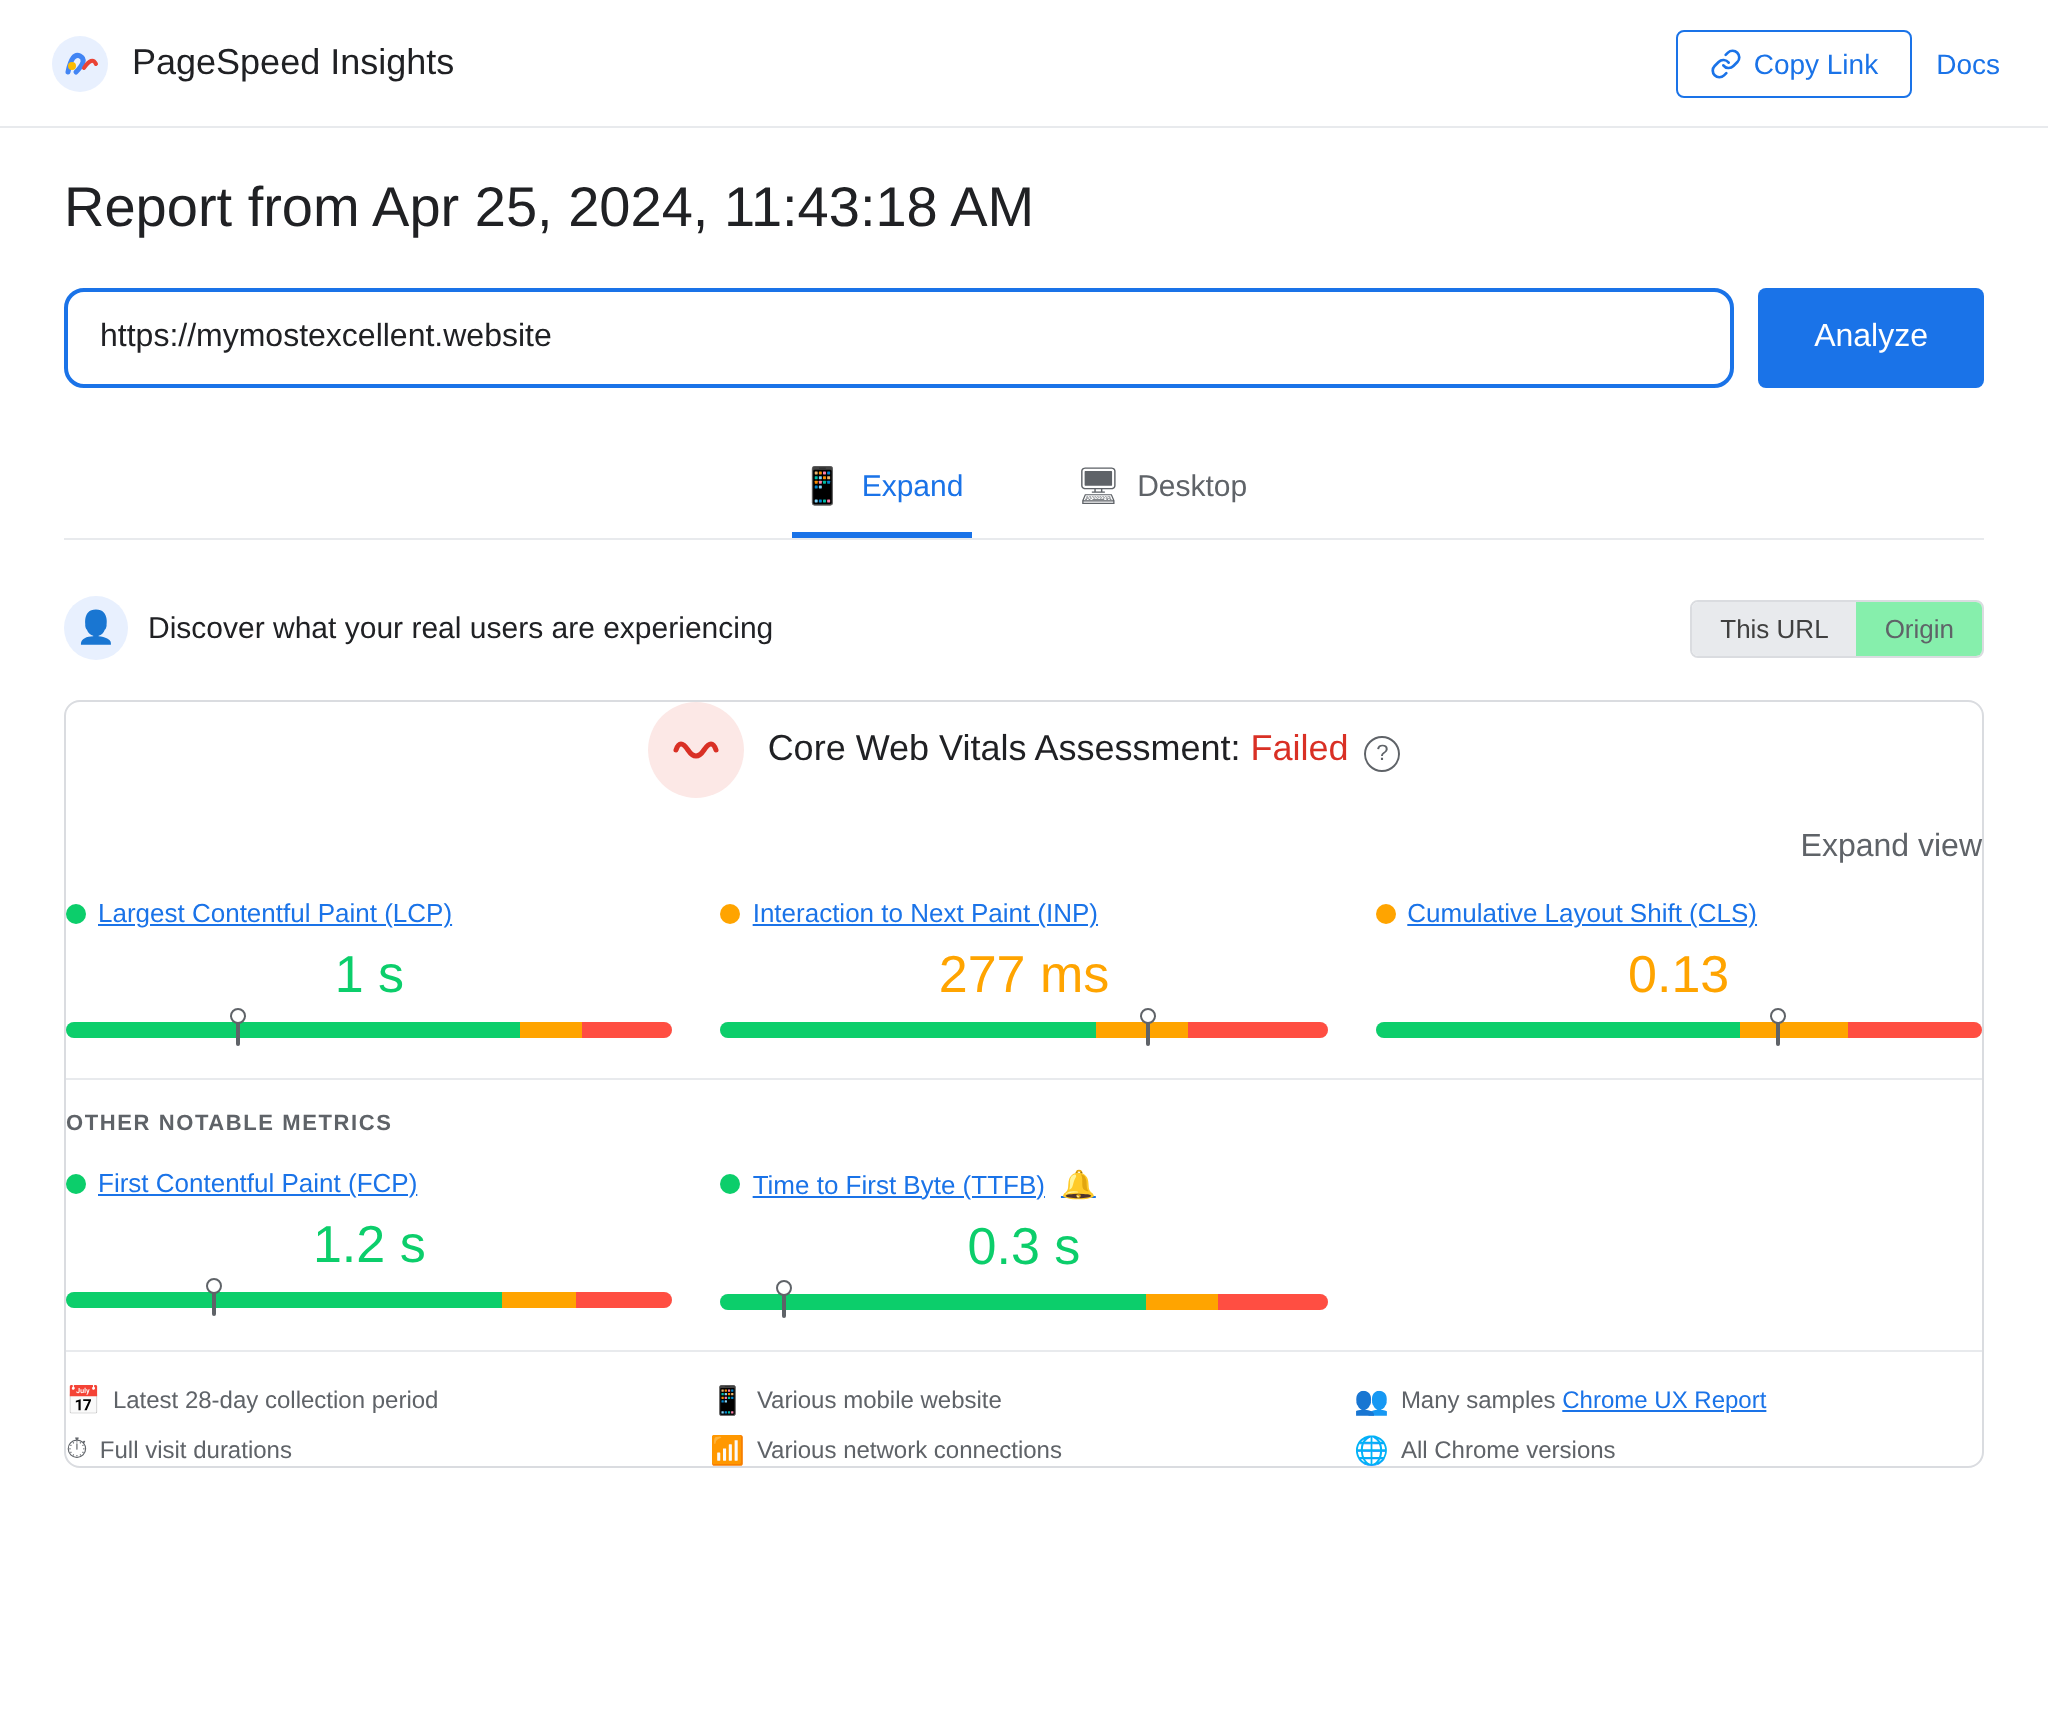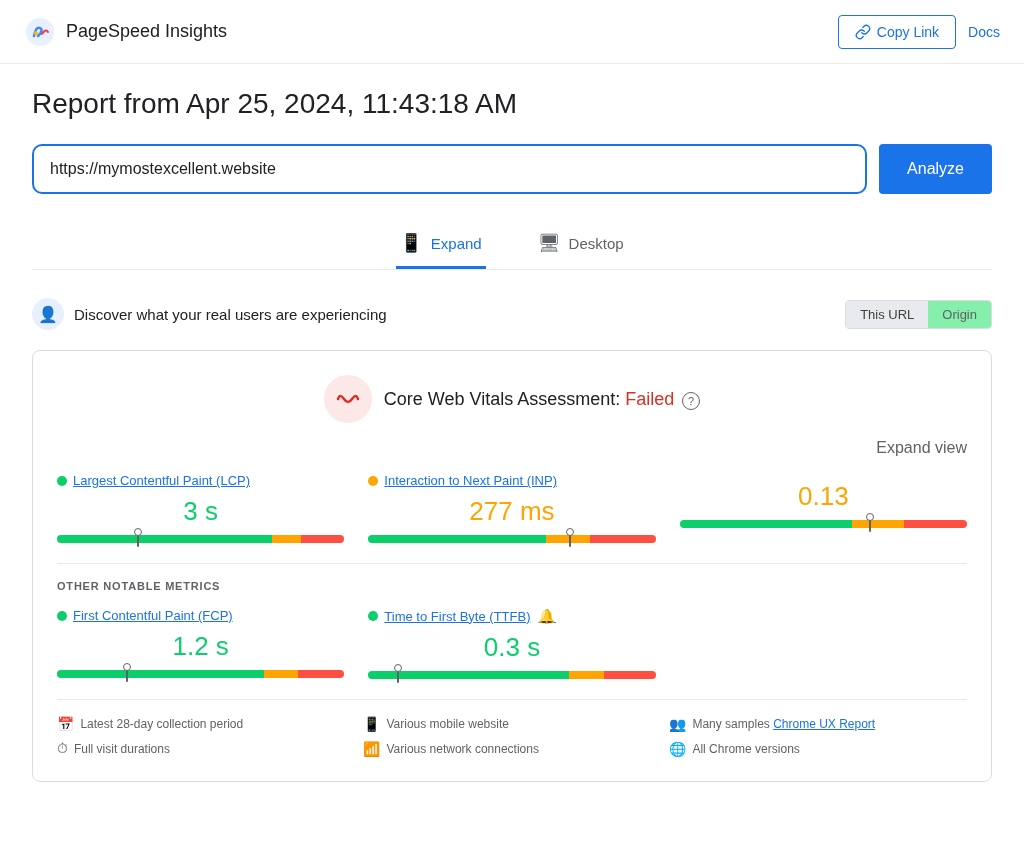--- a/index.html
+++ b/index.html
@@ -58,21 +58,21 @@
     .discover-icon { width: 32px; height: 32px; background: #e8f0fe; border-radius: 50%; display: flex; align-items: center; justify-content: center; font-size: 16px; }
     .discover-text { font-size: 15px; font-weight: 500; color: #202124; }
     .url-origin-toggle { display: flex; border: 1px solid #dadce0; border-radius: 4px; overflow: hidden; }
     .toggle-btn {
       padding: 6px 14px; font-size: 13px; cursor: pointer;
       background: #86efac; border: none; color: #5f6368;
     }
     .toggle-btn.active { background: #e8eaed; color: #404040; font-weight: 500; }
 
     
-    .card { border: 1px solid #dadce0; border-radius: 8px; padding: 24px; margin-bottom: 16px; }
+    .card { border: 1px solid #dadce0; border-radius: 8px; margin-bottom: 16px; }
 
     
     .cwv-header { display: flex; align-items: center; gap: 12px; margin-bottom: 16px; justify-content: center; }
     .cwv-icon-bg { width: 48px; height: 48px; background: #fce8e6; border-radius: 50%; display: flex; align-items: center; justify-content: center; font-size: 22px; }
     .cwv-failed { color: #d93025; font-weight: 500; }
     .info-icon { display: inline-flex; align-items: center; justify-content: center; width: 18px; height: 18px; border: 1.5px solid #5f6368; border-radius: 50%; font-size: 11px; color: #5f6368; cursor: pointer; margin-left: 4px; }
     .expand-view { text-align: right; color: #5f6368; font-size: 16px; cursor: pointer; margin-bottom: 16px; }
 
     
     .metrics-grid { display: grid; grid-template-columns: 1fr 1fr 1fr; gap: 24px; margin-bottom: 0; }
@@ -184,21 +184,21 @@
 
     <div class="expand-view">Expand view</div>
 
     <div class="metrics-grid">
 
       <div class="metric-item">
         <div class="metric-label">
           <span class="metric-dot dot-green"></span>
           Largest Contentful Paint (LCP)
         </div>
-        <div class="metric-value value-green">3 s</div>
+        <div class="metric-value value-green">1 s</div>
         <div class="progress-bar-track">
           <div class="bar-segments">
             <div class="bar-seg bar-green" style="width:75%"></div>
             <div class="bar-seg bar-orange" style="width:10%"></div>
             <div class="bar-seg bar-red" style="width:15%"></div>
           </div>
           <div class="bar-marker" style="left:28%"></div>
         </div>
       </div>
 
@@ -212,20 +212,24 @@
           <div class="bar-segments">
             <div class="bar-seg bar-green" style="width:62%"></div>
             <div class="bar-seg bar-orange" style="width:15%"></div>
             <div class="bar-seg bar-red" style="width:23%"></div>
           </div>
           <div class="bar-marker" style="left:70%"></div>
         </div>
       </div>
 
       <div class="metric-item">
+        <div class="metric-label">
+          <span class="metric-dot dot-orange"></span>
+          Cumulative Layout Shift (CLS)
+        </div>
         <div class="metric-value value-orange">0.13</div>
         <div class="progress-bar-track">
           <div class="bar-segments">
             <div class="bar-seg bar-green" style="width:60%"></div>
             <div class="bar-seg bar-orange" style="width:18%"></div>
             <div class="bar-seg bar-red" style="width:22%"></div>
           </div>
           <div class="bar-marker" style="left:66%"></div>
         </div>
       </div>

